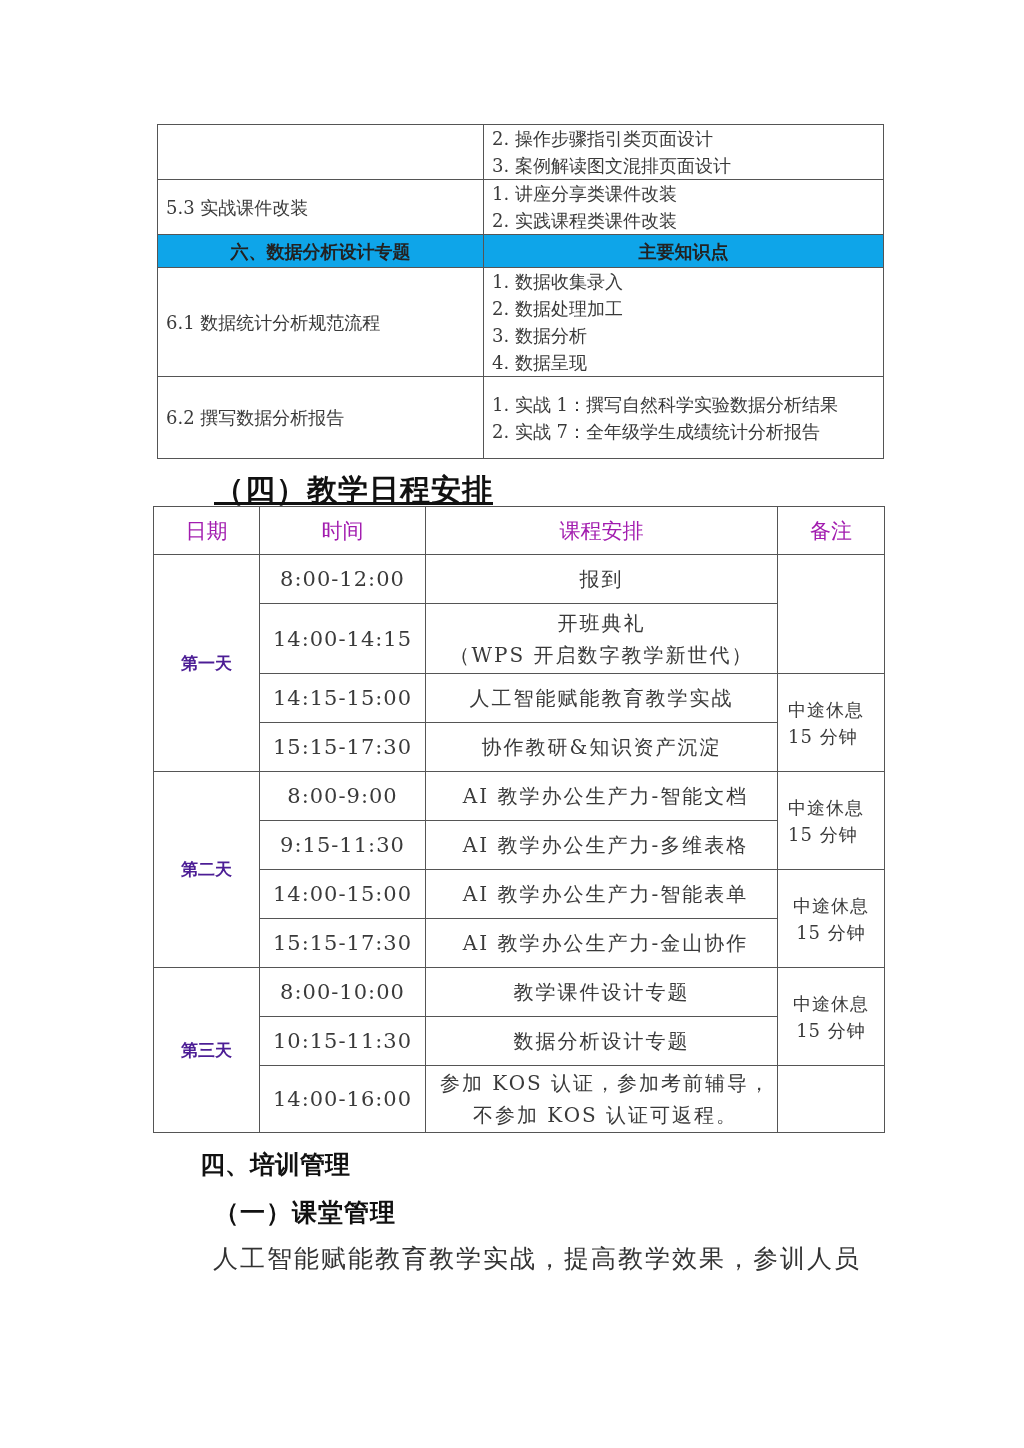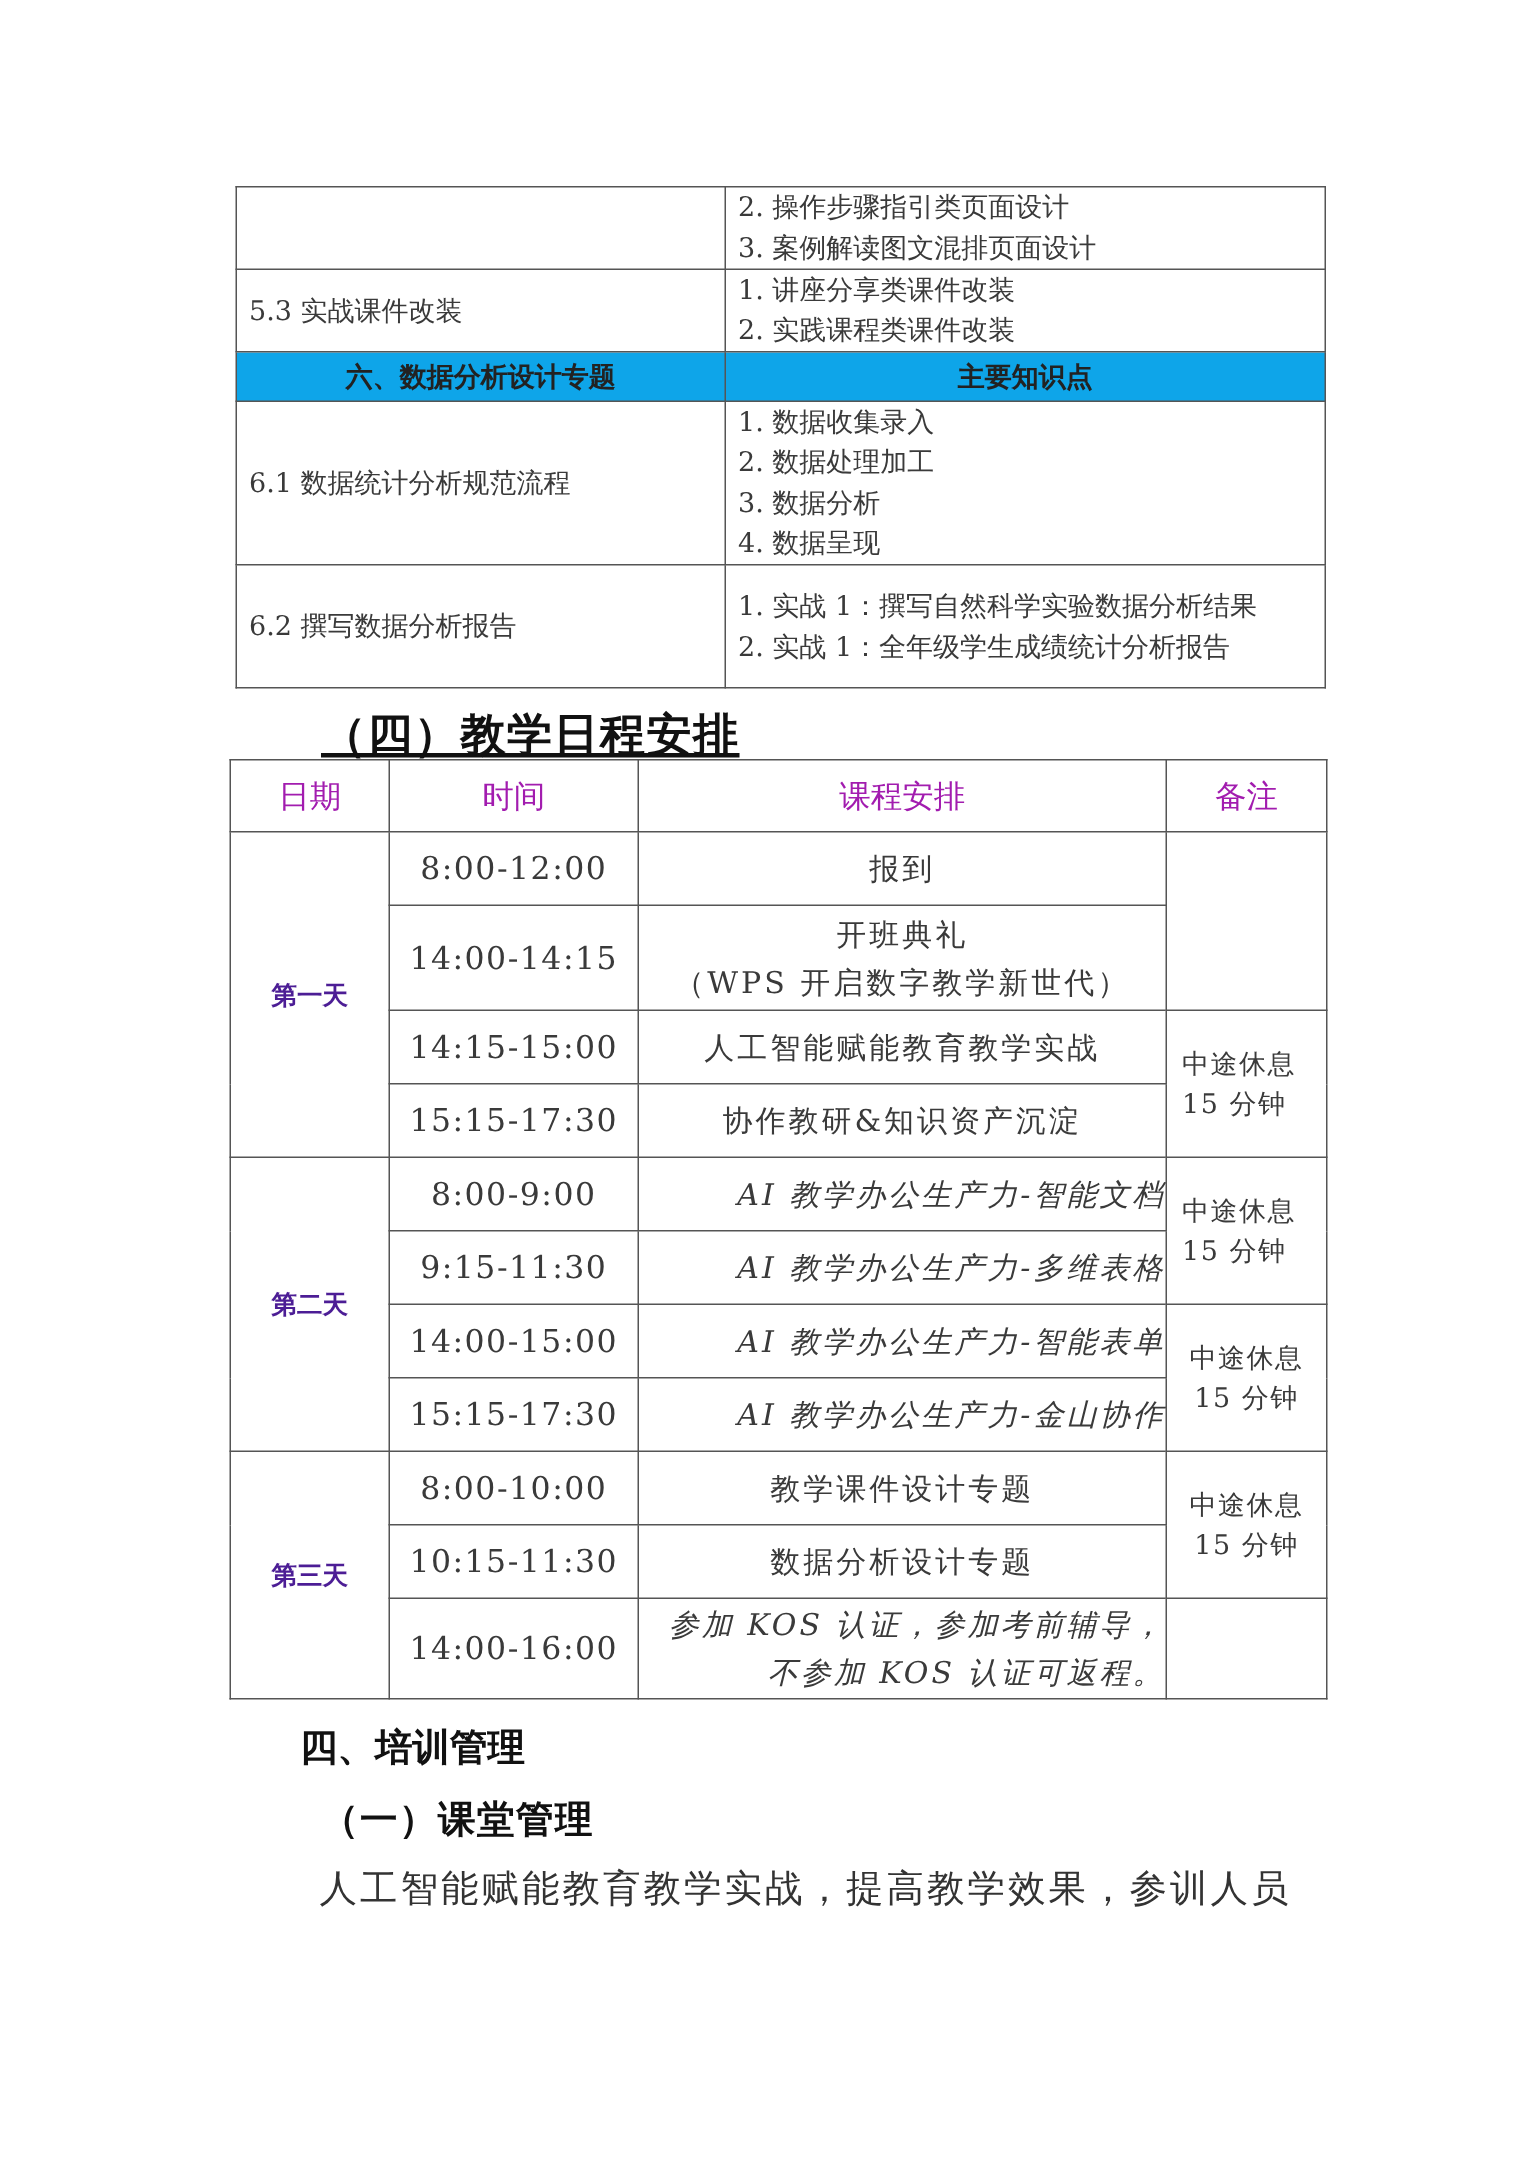--- a/index.html
+++ b/index.html
@@ -20,21 +20,21 @@
   #h-sched { position: absolute; left: 214px; top: 470px; font-size: 30px; font-weight: bold; color: #111;
              font-family: "DejaVu Sans", "Liberation Sans", sans-serif; letter-spacing: 1px; margin: 0; text-decoration: underline; }
 
   
   #t2 { left: 153px; top: 506px; width: 731px; }
   #t2 td { font-size: 20px; color: #3a3a3a; text-align: center; }
   #t2 tr.hdr td { height: 47px; font-family: "DejaVu Sans", "Liberation Sans", sans-serif; font-size: 21px; color: #a21caf; }
   #t2 td.day { font-family: Liberation Mono, monospace; font-size: 17px; color: #4c1d95; font-weight: bold; }
   #t2 td.time { font-size: 21px; letter-spacing: 1px; }
   #t2 td.course { letter-spacing: 2px; }
-  #t2 td.course.lft { text-align: right; padding-left: 8px; font-style: italic; }
+  #t2 td.course.lft { text-align: center; padding-left: 8px; }
   #t2 td.note { font-size: 18px; line-height: 27px; text-align: left; padding-left: 10px; letter-spacing: 1px; }
   #t2 td.note.c { text-align: center; padding-left: 0; }
   #t2 td .line { display: block; line-height: 32px; }
 
   .h1 { position: absolute; left: 200px; top: 1148px; font-size: 25px; font-weight: bold; color: #111;
         font-family: "DejaVu Sans", "Liberation Sans", sans-serif; margin: 0; }
   .h2 { position: absolute; left: 214px; top: 1196px; font-size: 25px; font-weight: bold; color: #111;
         font-family: "DejaVu Sans", "Liberation Sans", sans-serif; margin: 0; letter-spacing: 1px; }
   .para { position: absolute; left: 213px; top: 1242px; font-size: 25px; color: #333; margin: 0; letter-spacing: 2px; }
 </style>
@@ -71,21 +71,21 @@
       <span class="pt">1. 数据收集录入</span>
       <span class="pt">2. 数据处理加工</span>
       <span class="pt">3. 数据分析</span>
       <span class="pt">4. 数据呈现</span>
     </td>
   </tr>
   <tr style="height:82px">
     <td class="left">6.2 撰写数据分析报告</td>
     <td class="right">
       <span class="pt">1. 实战 1：撰写自然科学实验数据分析结果</span>
-      <span class="pt">2. 实战 1：全年级学生成绩统计分析报告</span>
+      <span class="pt">2. 实战 7：全年级学生成绩统计分析报告</span>
     </td>
   </tr>
 </tbody>
   </table>
 
 <h2 id="h-sched">（四）教学日程安排</h2>
 
 <table id="t2">
   <colgroup>
       <col style="width:106px">

